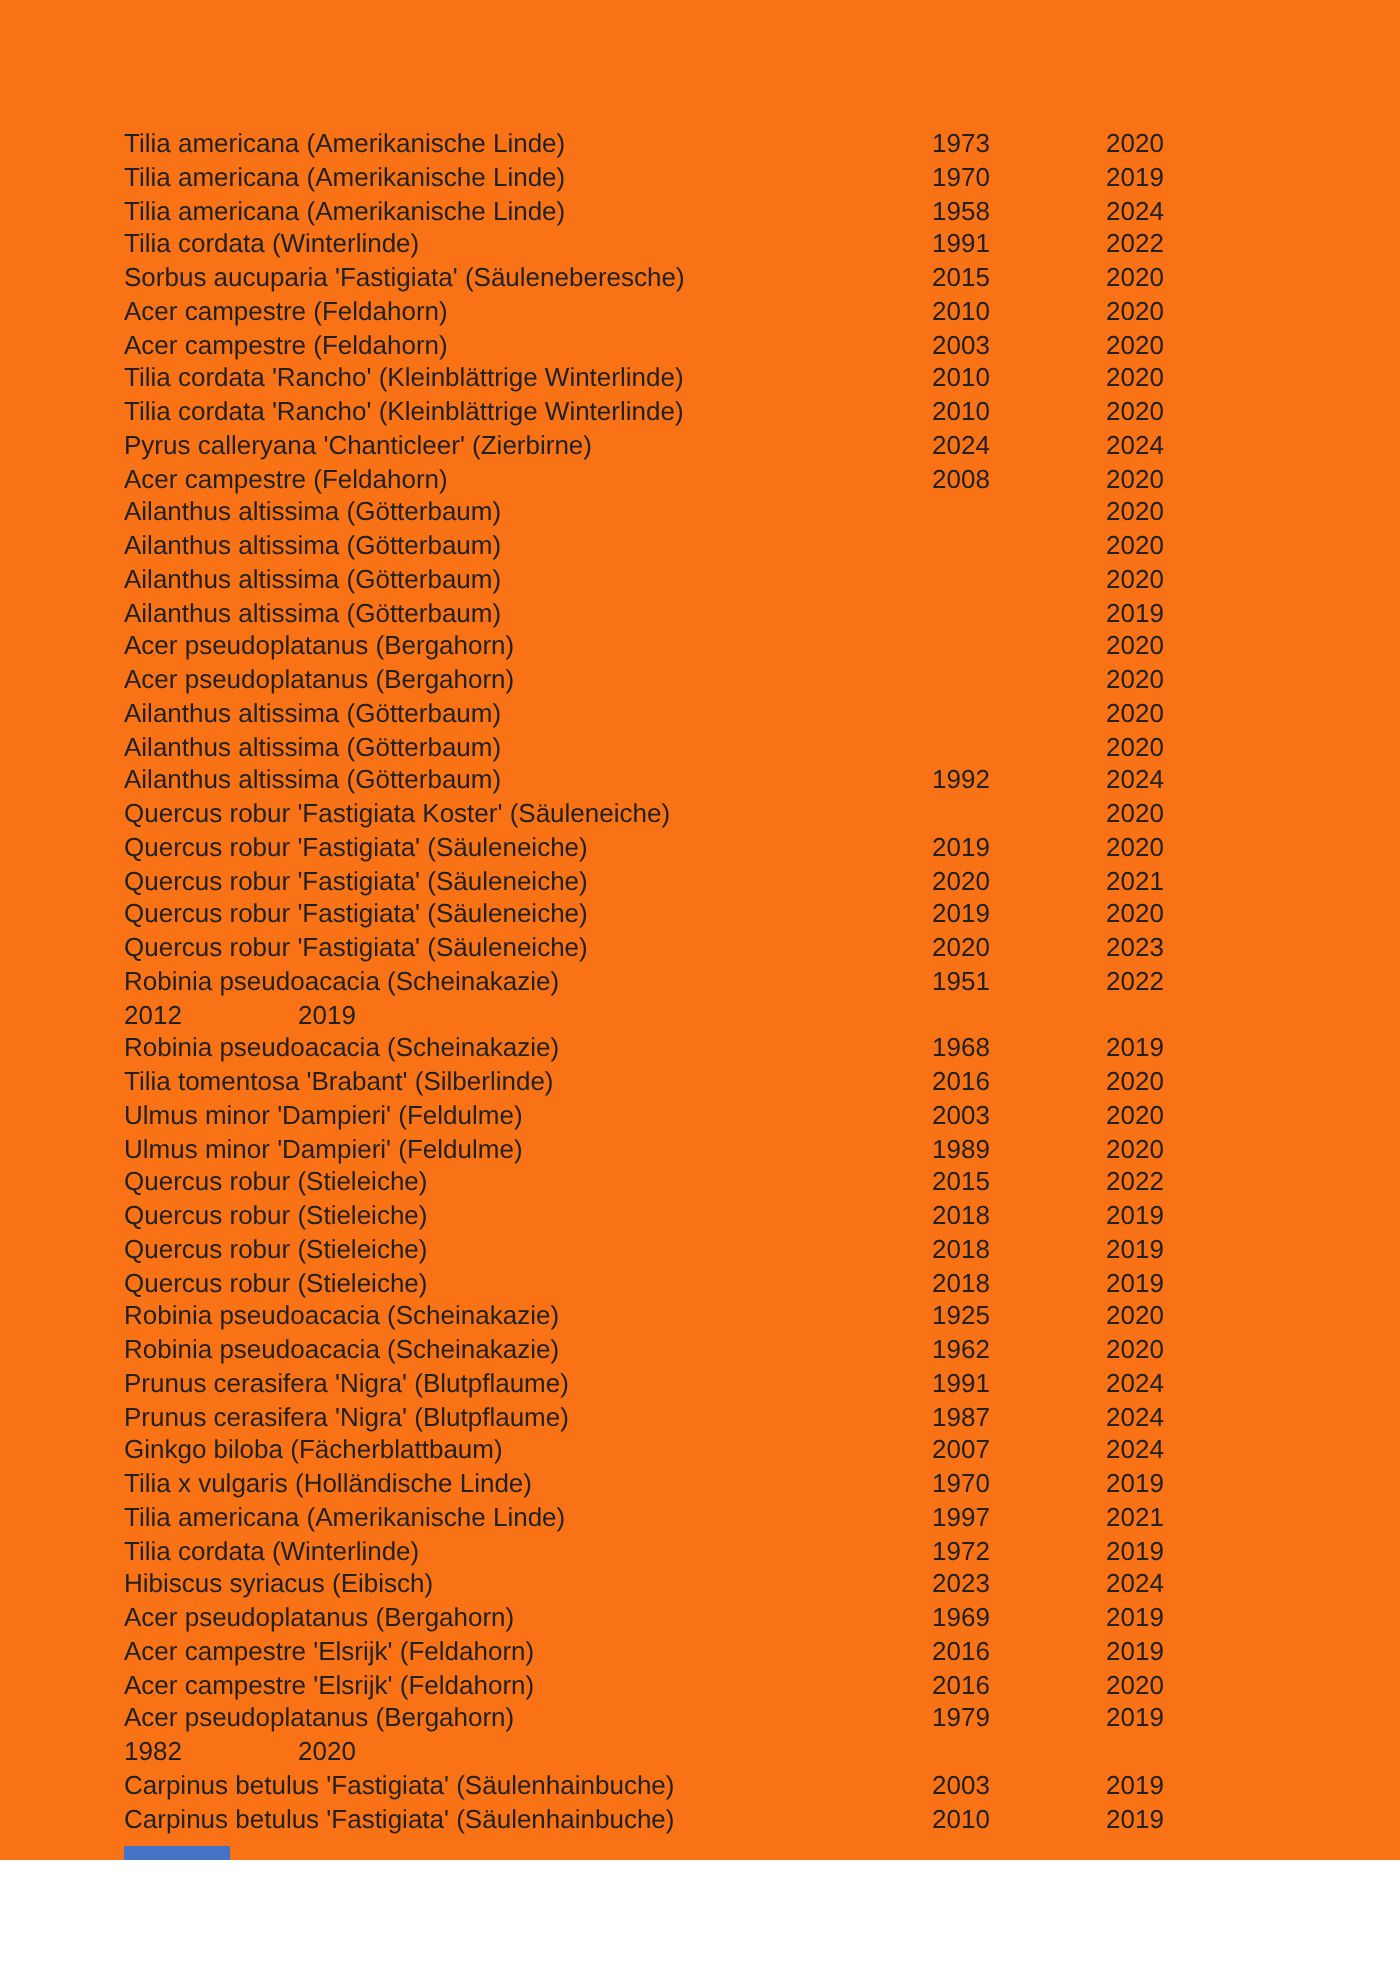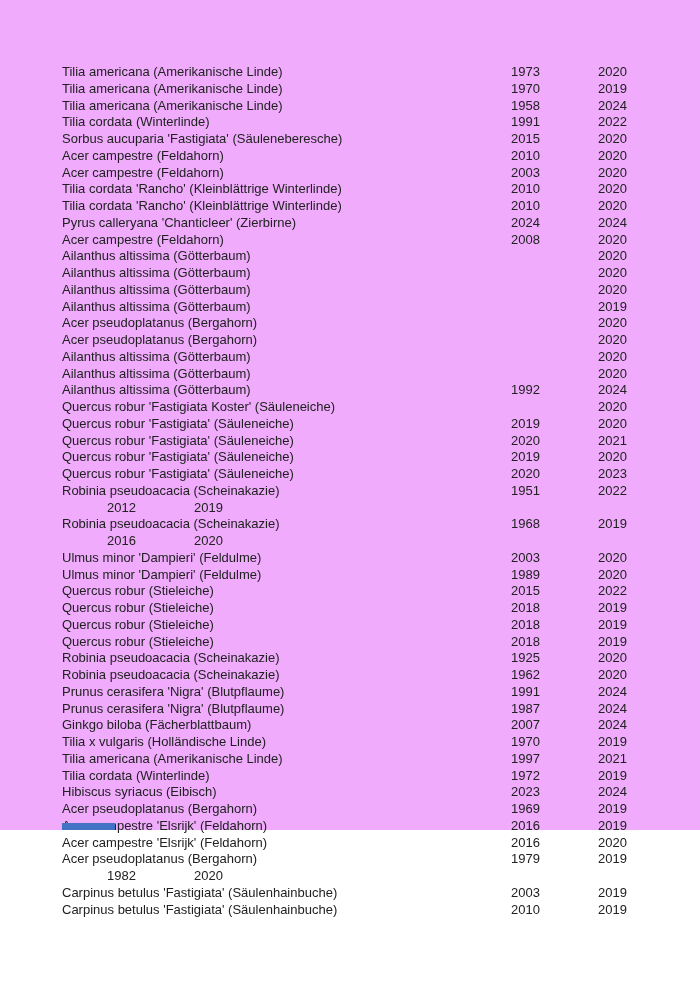--- a/index.html
+++ b/index.html
@@ -7,39 +7,39 @@
     padding: 0;
     background: #ffffff;
     width: 700px;
     height: 990px;
     overflow: hidden;
     font-family: "Liberation Sans", sans-serif;
   }
   .page {
     position: relative;
     width: 700px;
-    height: 830px;
-    background: #f0abfc;
+    height: 930px;
+    background: #f97316;
   }
   .tree-table {
     position: absolute;
     left: 62px;
     top: 64px;
     width: 590px;
   }
   .row {
     display: flex;
     height: 16.75px;
     line-height: 16.75px;
     font-size: 13px;
     color: #212121;
     white-space: nowrap;
   }
   .c-name { width: 404px; overflow: hidden; }
-  .c-y1   { width: 87px; margin-left: 45px; }
+  .c-y1   { width: 87px; }
   .c-y2   { flex: 1; }
   .footer-blue {
     position: absolute;
     left: 62px;
     bottom: 0;
     width: 53px;
     height: 7px;
     background: #4472c4;
   }
 </style>
@@ -181,20 +181,21 @@
       <div class="row">
         <span class="c-y1">2012</span>
         <span class="c-y2">2019</span>
       </div>
       <div class="row">
         <span class="c-name">Robinia pseudoacacia (Scheinakazie)</span>
         <span class="c-y1">1968</span>
         <span class="c-y2">2019</span>
       </div>
       <div class="row">
+        <span class="c-name">Tilia tomentosa 'Brabant' (Silberlinde)</span>
         <span class="c-y1">2016</span>
         <span class="c-y2">2020</span>
       </div>
       <div class="row">
         <span class="c-name">Ulmus minor 'Dampieri' (Feldulme)</span>
         <span class="c-y1">2003</span>
         <span class="c-y2">2020</span>
       </div>
       <div class="row">
         <span class="c-name">Ulmus minor 'Dampieri' (Feldulme)</span>

